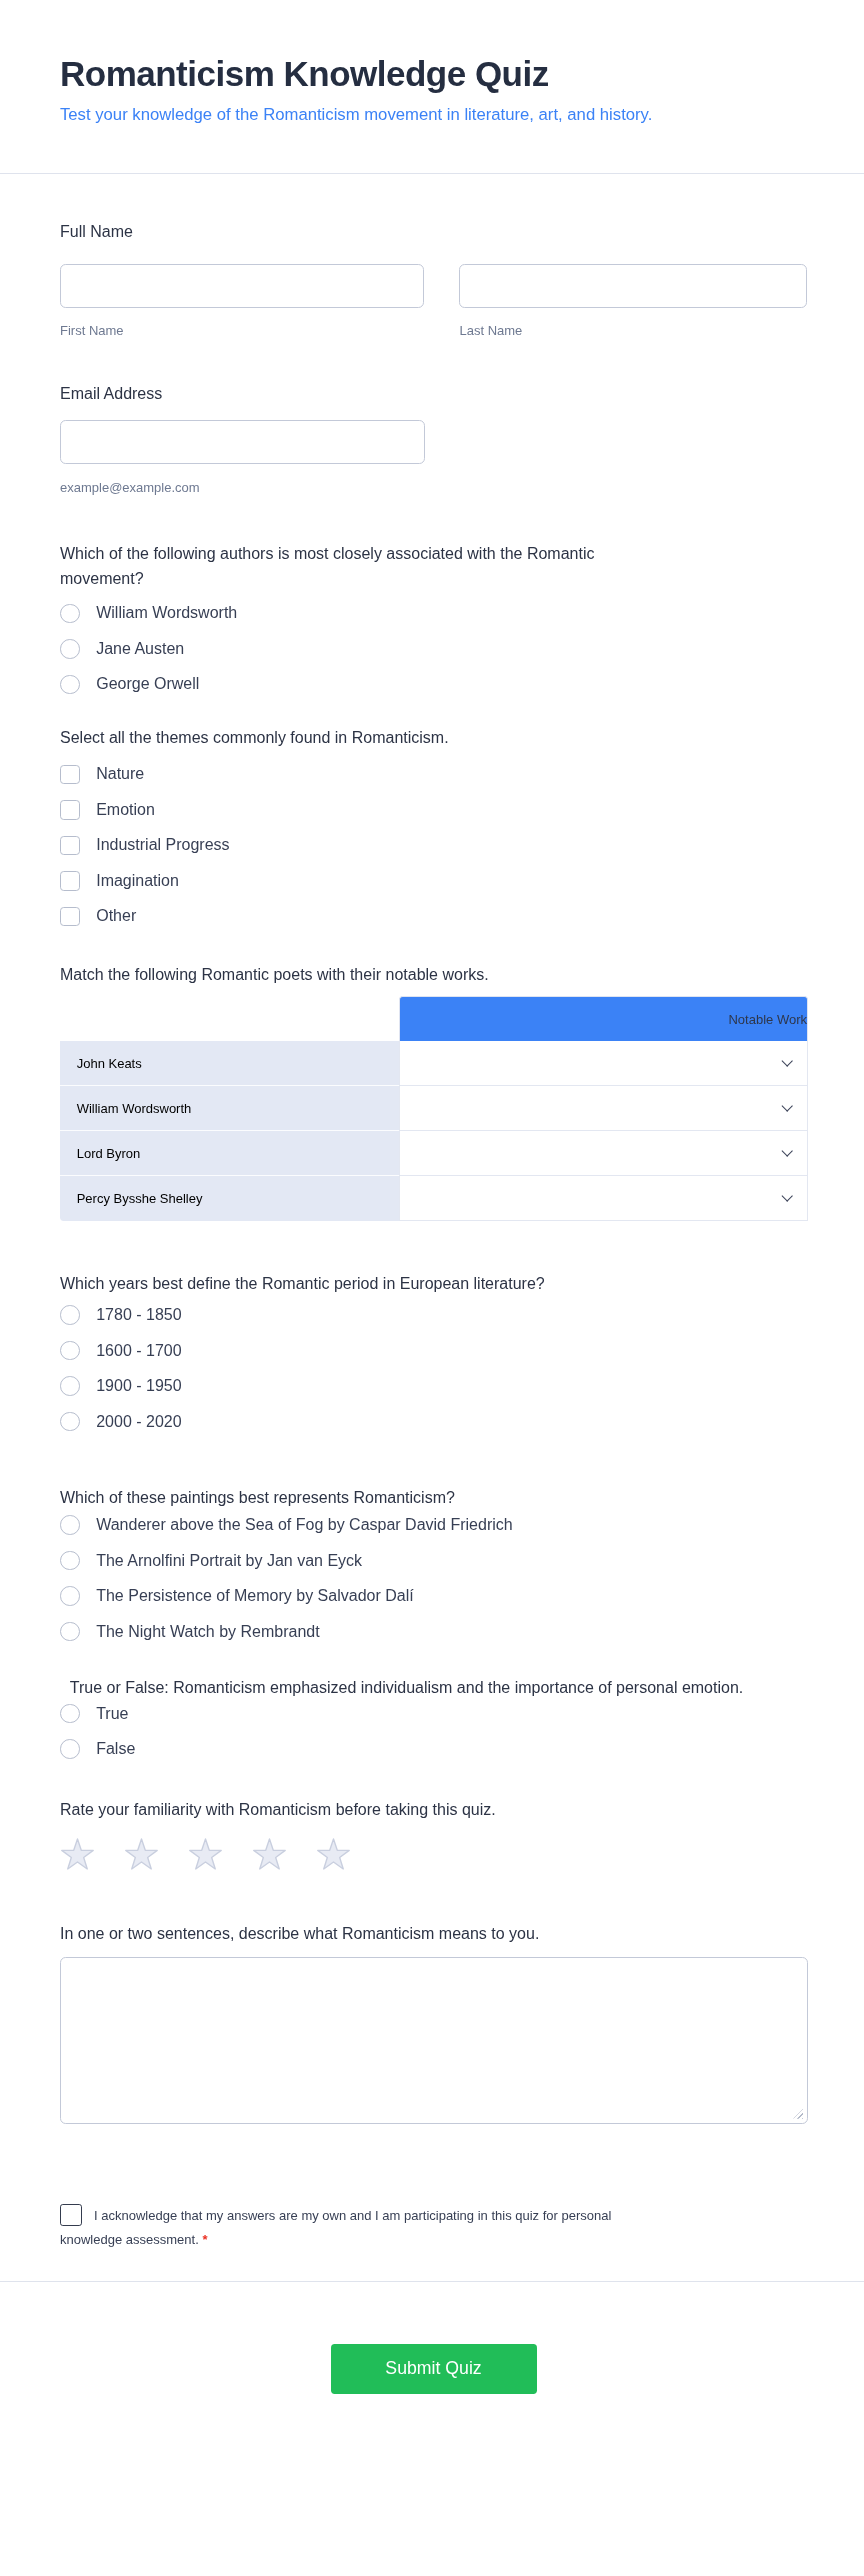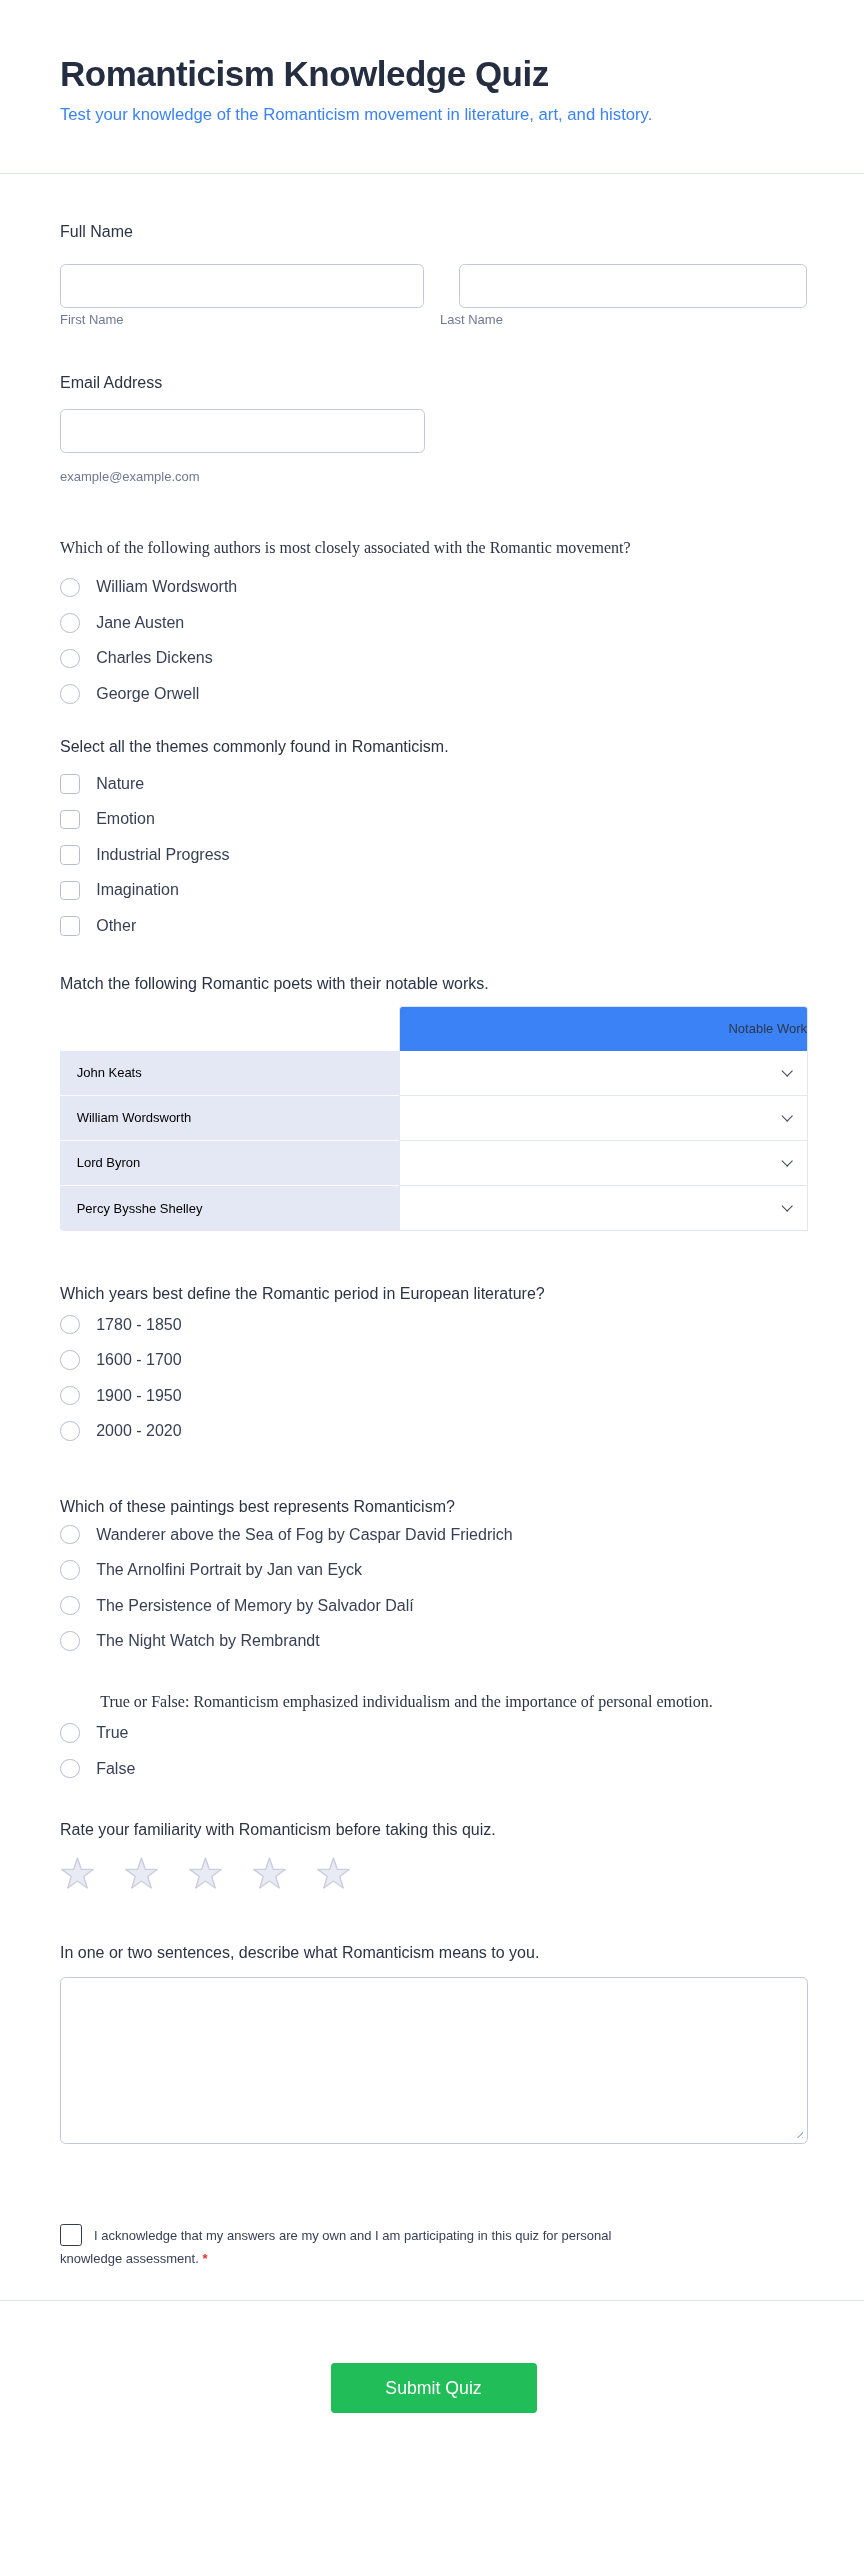--- a/index.html
+++ b/index.html
@@ -8,42 +8,42 @@
   .page { width:865px; height:2576px; margin:0 auto; background:#fff; overflow:hidden; }
 
   
   .form-header { padding:52px 60px 47px; border-bottom:0.9px solid #dfe3ed; }
   .form-title { font-size:35px; line-height:43px; font-weight:700; color:#252e41; letter-spacing:-0.5px; }
   .form-subtitle { margin-top:9.3px; font-size:16.7px; line-height:21.4px; color:#3b82f6; }
 
   .content { padding:0 58px 0 60px; }
 
   .q-label { font-size:16px; line-height:20.5px; font-weight:500; color:#2c3345; }
-  .two-line { line-height:35px;font-family:Liberation Serif, serif; }
+  .two-line { line-height:25px; }
   .w-authors { max-width:618px; }
   .w-tf { max-width:693px; }
 
   .sublabel { font-size:13px; line-height:15px; color:#6e7991; }
 
   
   .cols { display:flex; gap:35px; margin-top:21.4px; }
   .col-first { width:365px; } .col-last { width:348px; }
   .text-input { width:100%; height:44px; border:0.9px solid #c3c9d8; border-radius:5.6px; background:#fff; font-size:15px; padding:0 11px; color:#2c3345; outline:none; }
   .short { width:365px; display:block; }
 
   
   .opts { margin-top:12px; }
   .opt-row { display:flex; align-items:center; height:20.5px; margin-bottom:15px; }
   .radio { width:19.5px; height:19.5px; border:0.9px solid #b6bdcd; border-radius:50%; background:#fff; flex:0 0 19.5px; }
   .checkbox { width:19.5px; height:19.5px; border:0.9px solid #b6bdcd; border-radius:3.7px; background:#fff; flex:0 0 19.5px; }
   .opt-text { margin-left:16.7px; font-size:16px; color:#373f54; }
 
   
   .blk-fullname { margin-top:48px; }
-  .fullname-subs { display:flex; gap:15px; margin-top:4px; }
+  .fullname-subs { display:flex; gap:35px; margin-top:15px; }
   .fullname-subs .s1 { width:365px; } .fullname-subs .s2 { width:348px; }
   .blk-email { margin-top:46px; }
   .blk-email .text-input { margin-top:16px; }
   .blk-email .sublabel { margin-top:16px; }
   .blk-authors { margin-top:46px; }
   .blk-themes { margin-top:33px; }
   .blk-themes .opts { margin-top:16px; }
   .blk-match { margin-top:38px; }
   .blk-years { margin-top:53px; }
   .blk-years .opts { margin-top:10.2px; }
@@ -122,24 +122,20 @@
         <div class="opt-row">
           <span class="radio"></span>
           <span class="opt-text">William Wordsworth</span>
         </div>
         <div class="opt-row">
           <span class="radio"></span>
           <span class="opt-text">Jane Austen</span>
         </div>
         <div class="opt-row">
           <span class="radio"></span>
-          <span class="opt-text">Charles Dickens</span>
-        </div>
-        <div class="opt-row">
-          <span class="radio"></span>
           <span class="opt-text">George Orwell</span>
         </div>
       </div>
     </div>
 
     <div class="blk-themes">
       <div class="q-label">Select all the themes commonly found in Romanticism.</div>
       <div class="opts">
         <div class="opt-row">
           <span class="checkbox"></span>

